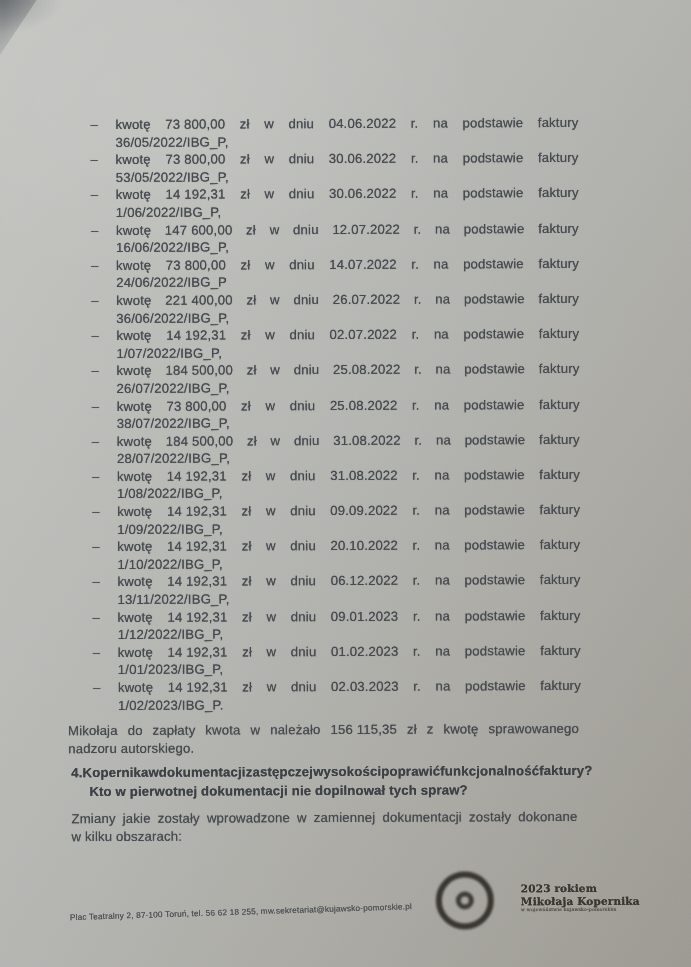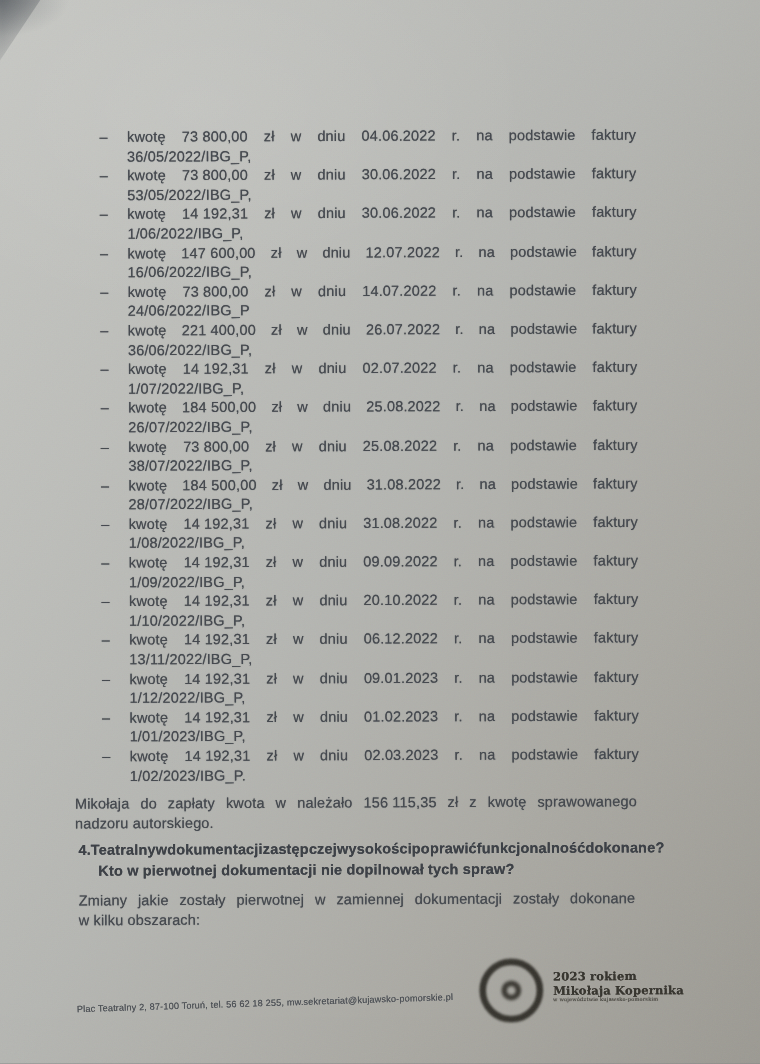--- a/index.html
+++ b/index.html
@@ -45,21 +45,21 @@
   .logo{position:absolute;left:434px;top:872px;width:58px;height:58px;}
   .logo-outer{
     position:absolute;inset:0;border-radius:50%;
     border:6.5px solid #35332d;box-sizing:border-box;filter:blur(.8px);
   }
   .logo-inner{
     position:absolute;left:20px;top:20px;width:18px;height:18px;border-radius:50%;
     border:5px solid #3a3832;box-sizing:border-box;filter:blur(1.3px);
   }
   .logo-text{
-    position:absolute;left:501px;top:883px;width:150px;
+    position:absolute;left:519px;top:883px;width:150px;
     font-family:"DejaVu Serif","Liberation Serif",serif;font-weight:700;
     font-size:10.5px;line-height:12.5px;color:#35332d;
     text-shadow:0 0 .6px rgba(53,51,45,.9);
   }
   .logo-text .tiny{
     font-size:4.6px;line-height:6px;font-weight:400;letter-spacing:.2px;
     color:#4a4842;filter:blur(.5px);white-space:nowrap;
   }
 </style>
 </head>
@@ -393,38 +393,38 @@
           <span>z</span>
           <span>kwotę</span>
           <span>sprawowanego</span>
         </div>
       <div>nadzoru autorskiego.</div>
     </div>
 
     <div class="q4">
       <div class="jline">
           <span>4.</span>
-          <span>Teatralny</span>
+          <span>Kopernika</span>
           <span>w</span>
           <span>dokumentacji</span>
           <span>zastępczej</span>
           <span>wysokości</span>
           <span>poprawić</span>
           <span>funkcjonalność</span>
-          <span>dokonane?</span>
+          <span>faktury?</span>
         </div>
       <div class="cont">Kto w pierwotnej dokumentacji nie dopilnował tych spraw?</div>
     </div>
 
     <div class="para2">
       <div class="jline">
           <span>Zmiany</span>
           <span>jakie</span>
           <span>zostały</span>
-          <span>pierwotnej</span>
+          <span>wprowadzone</span>
           <span>w</span>
           <span>zamiennej</span>
           <span>dokumentacji</span>
           <span>zostały</span>
           <span>dokonane</span>
         </div>
       <div>w kilku obszarach:</div>
     </div>
 
     <div class="footer-line">Plac Teatralny 2, 87-100 Toruń, tel. 56 62 18 255, mw.sekretariat@kujawsko-pomorskie.pl</div>

